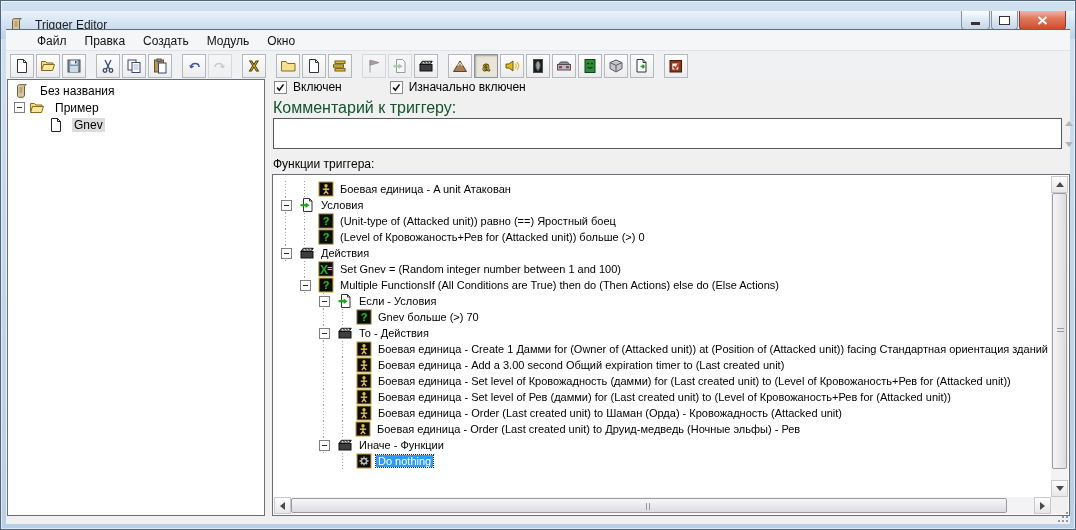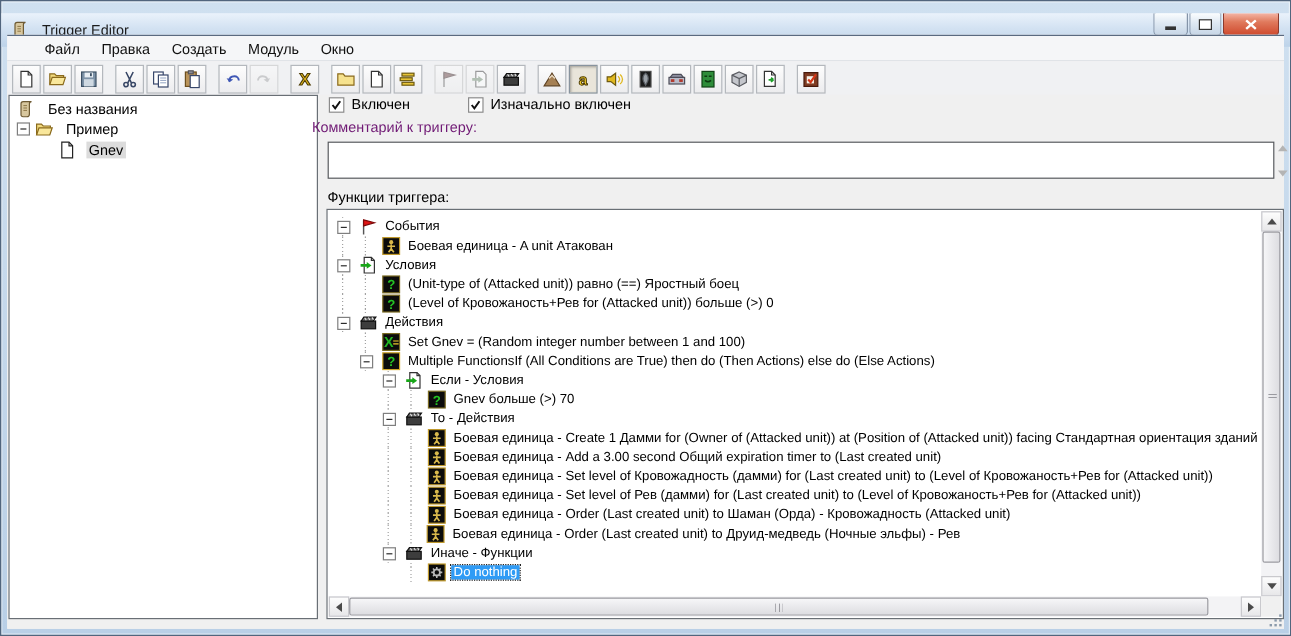--- a/index.html
+++ b/index.html
@@ -34,21 +34,21 @@
   .ltrow{height:17px;display:flex;align-items:center;gap:4px;font-size:12px;white-space:nowrap;}
   .ltrow .ticon{width:16px;height:16px;flex:0 0 16px;}
   .lt-label{padding:0 2px;}
   .lt-label.sel{background:#dcdcdc;}
   .expbox{width:9px;height:9px;border:1px solid #7f7f7f;background:#fff;position:relative;flex:0 0 9px;box-sizing:content-box;}
   .expbox::after{content:"";position:absolute;left:2px;top:4px;width:5px;height:1px;background:#2b2b2b;}
   
   .chk-row{position:absolute;left:268px;top:1px;display:flex;align-items:flex-end;font-size:12px;}
   .cb{width:13px;height:13px;background:#fff;border:1px solid #8b8b8b;display:inline-flex;align-items:center;justify-content:center;margin-right:6px;box-sizing:border-box;}
   .cb svg{width:11px;height:11px;}
-  .cmt-label{position:absolute;left:254px;top:20px;font-size:12px;color:#701a75;}
+  .cmt-label{position:absolute;left:267px;top:20px;font-size:16px;color:#14532d;}
   .comment-box{position:absolute;left:267px;top:39px;width:789px;height:31px;border:1px solid #55585c;background:#fff;
     font-family:"Liberation Sans",sans-serif;font-size:12px;resize:none;outline:none;padding:2px 4px;box-sizing:border-box;}
   .cmt-arrows{position:absolute;left:1059px;top:42px;width:8px;}
   .tri-up{width:0;height:0;border-left:4px solid transparent;border-right:4px solid transparent;border-bottom:5px solid #b4b4b4;margin-bottom:16px;}
   .tri-down{width:0;height:0;border-left:4px solid transparent;border-right:4px solid transparent;border-top:5px solid #b4b4b4;}
   .func-label{position:absolute;left:267px;top:78px;font-size:12px;color:#000;}
   
   .ftree{position:absolute;left:266px;top:95px;width:798px;bottom:8px;background:#fff;border:1px solid #696f75;box-sizing:border-box;}
   .ftree-content{position:absolute;left:1px;top:1px;right:18px;bottom:18px;overflow:hidden;padding-top:5px;}
   .trow{position:relative;height:16px;display:flex;align-items:center;white-space:nowrap;}
@@ -380,137 +380,124 @@
       <div class="cmt-label">Комментарий к триггеру:</div>
       <textarea class="comment-box" style=""></textarea>
       <div class="cmt-arrows">
         <div class="tri-up"></div>
         <div class="tri-down"></div>
       </div>
 
       <div class="func-label">Функции триггера:</div>
       <div class="ftree">
         <div class="ftree-content">
+            <div class="trow" style="padding-left: 26px;">
+              <span class="guide" style="left: 11px;"></span>
+              <span class="guide" style="left: 30px;"></span>
+              <span class="exp-slot"></span>
+              <span class="ticon">
+                <svg viewBox="0 0 16 16">
+                  <rect x="1" y="1" width="14" height="14" fill="#0c0c0c" stroke="#c09a2e"></rect>
+                  <circle cx="8" cy="4.8" r="1.7" fill="#d9b94c"></circle>
+                  <path d="M8 6.5v3.7M4.8 8.2h6.4M8 10.2l-2.2 3M8 10.2l2.2 3" stroke="#d9b94c" stroke-width="1.4" fill="none"></path>
+                </svg>
+              </span>
+              <span class="tlabel">Боевая единица - A unit Атакован</span>
+            </div>
             <div class="trow" style="padding-left: 7px;">
               <span class="guide" style="left: 11px;"></span>
               <span class="exp-slot">
                 <span class="expbox"></span>
               </span>
               <span class="ticon">
                 <svg viewBox="0 0 16 16">
-                  <path d="M4 14.5v-12" stroke="#555" stroke-width="1.2"></path>
-                  <path d="M4 2.2l9 2.4-9 2.6z" fill="#e01414" stroke="#7c0a0a"></path>
-                </svg>
-              </span>
-              <span class="tlabel">События</span>
+                  <path d="M4.5 1.5h6l2.5 2.5v10.5H4.5z" fill="#fff" stroke="#333"></path>
+                  <path d="M10.5 1.5V4H13" fill="none" stroke="#333"></path>
+                  <path d="M1.5 8.2h6.2" stroke="#17a617" stroke-width="2.2"></path>
+                  <path d="M6.6 5.4l4 2.8-4 2.8z" fill="#17a617"></path>
+                </svg>
+              </span>
+              <span class="tlabel">Условия</span>
             </div>
             <div class="trow" style="padding-left: 26px;">
               <span class="guide" style="left: 11px;"></span>
               <span class="guide" style="left: 30px;"></span>
               <span class="exp-slot"></span>
               <span class="ticon">
                 <svg viewBox="0 0 16 16">
-                  <rect x="1" y="1" width="14" height="14" fill="#0c0c0c" stroke="#c09a2e"></rect>
-                  <circle cx="8" cy="4.8" r="1.7" fill="#d9b94c"></circle>
-                  <path d="M8 6.5v3.7M4.8 8.2h6.4M8 10.2l-2.2 3M8 10.2l2.2 3" stroke="#d9b94c" stroke-width="1.4" fill="none"></path>
-                </svg>
-              </span>
-              <span class="tlabel">Боевая единица - A unit Атакован</span>
+                  <rect x="1" y="1" width="14" height="14" fill="#0c0c0c" stroke="#7a6a22"></rect>
+                  <text x="8" y="12.2" font-size="11" font-weight="bold" text-anchor="middle" fill="#25c425">?</text>
+                </svg>
+              </span>
+              <span class="tlabel">(Unit-type of (Attacked unit)) равно (==) Яростный боец</span>
+            </div>
+            <div class="trow" style="padding-left: 26px;">
+              <span class="guide" style="left: 11px;"></span>
+              <span class="guide" style="left: 30px;"></span>
+              <span class="exp-slot"></span>
+              <span class="ticon">
+                <svg viewBox="0 0 16 16">
+                  <rect x="1" y="1" width="14" height="14" fill="#0c0c0c" stroke="#7a6a22"></rect>
+                  <text x="8" y="12.2" font-size="11" font-weight="bold" text-anchor="middle" fill="#25c425">?</text>
+                </svg>
+              </span>
+              <span class="tlabel">(Level of Кровожаность+Рев for (Attacked unit)) больше (&gt;) 0</span>
             </div>
             <div class="trow" style="padding-left: 7px;">
               <span class="guide" style="left: 11px;"></span>
               <span class="exp-slot">
                 <span class="expbox"></span>
               </span>
               <span class="ticon">
                 <svg viewBox="0 0 16 16">
+                  <rect x="2" y="6.5" width="12" height="6.5" fill="#3d3d3d" stroke="#101010"></rect>
+                  <path d="M2 6.5l2.2-3.2h10L12 6.5z" fill="#6a6a6a" stroke="#101010"></path>
+                  <path d="M5 3.8l1.2 2M8 3.6l1.2 2M11 3.5l1.2 2" stroke="#e8e8e8" stroke-width="0.9"></path>
+                </svg>
+              </span>
+              <span class="tlabel">Действия</span>
+            </div>
+            <div class="trow" style="padding-left: 26px;">
+              <span class="guide" style="left: 30px;"></span>
+              <span class="exp-slot"></span>
+              <span class="ticon">
+                <svg viewBox="0 0 16 16">
+                  <rect x="1" y="1" width="14" height="14" fill="#0c0c0c" stroke="#7a6a22"></rect>
+                  <text x="6" y="12.5" font-size="12" font-weight="bold" text-anchor="middle" fill="#21b521">X</text>
+                  <text x="12" y="11" font-size="9" font-weight="bold" text-anchor="middle" fill="#e3c22e">=</text>
+                </svg>
+              </span>
+              <span class="tlabel">Set Gnev = (Random integer number between 1 and 100)</span>
+            </div>
+            <div class="trow" style="padding-left: 26px;">
+              <span class="guide" style="left: 30px;"></span>
+              <span class="exp-slot">
+                <span class="expbox"></span>
+              </span>
+              <span class="ticon">
+                <svg viewBox="0 0 16 16">
+                  <rect x="1" y="1" width="14" height="14" fill="#0c0c0c" stroke="#cfa52a"></rect>
+                  <text x="8" y="12.2" font-size="11" font-weight="bold" text-anchor="middle" fill="#25c425">?</text>
+                </svg>
+              </span>
+              <span class="tlabel">Multiple FunctionsIf (All Conditions are True) then do (Then Actions) else do (Else Actions)</span>
+            </div>
+            <div class="trow" style="padding-left: 45px;">
+              <span class="guide" style="left: 49px;"></span>
+              <span class="exp-slot">
+                <span class="expbox"></span>
+              </span>
+              <span class="ticon">
+                <svg viewBox="0 0 16 16">
                   <path d="M4.5 1.5h6l2.5 2.5v10.5H4.5z" fill="#fff" stroke="#333"></path>
                   <path d="M10.5 1.5V4H13" fill="none" stroke="#333"></path>
                   <path d="M1.5 8.2h6.2" stroke="#17a617" stroke-width="2.2"></path>
                   <path d="M6.6 5.4l4 2.8-4 2.8z" fill="#17a617"></path>
                 </svg>
               </span>
-              <span class="tlabel">Условия</span>
-            </div>
-            <div class="trow" style="padding-left: 26px;">
-              <span class="guide" style="left: 11px;"></span>
-              <span class="guide" style="left: 30px;"></span>
-              <span class="exp-slot"></span>
-              <span class="ticon">
-                <svg viewBox="0 0 16 16">
-                  <rect x="1" y="1" width="14" height="14" fill="#0c0c0c" stroke="#7a6a22"></rect>
-                  <text x="8" y="12.2" font-size="11" font-weight="bold" text-anchor="middle" fill="#25c425">?</text>
-                </svg>
-              </span>
-              <span class="tlabel">(Unit-type of (Attacked unit)) равно (==) Яростный боец</span>
-            </div>
-            <div class="trow" style="padding-left: 26px;">
-              <span class="guide" style="left: 11px;"></span>
-              <span class="guide" style="left: 30px;"></span>
-              <span class="exp-slot"></span>
-              <span class="ticon">
-                <svg viewBox="0 0 16 16">
-                  <rect x="1" y="1" width="14" height="14" fill="#0c0c0c" stroke="#7a6a22"></rect>
-                  <text x="8" y="12.2" font-size="11" font-weight="bold" text-anchor="middle" fill="#25c425">?</text>
-                </svg>
-              </span>
-              <span class="tlabel">(Level of Кровожаность+Рев for (Attacked unit)) больше (&gt;) 0</span>
-            </div>
-            <div class="trow" style="padding-left: 7px;">
-              <span class="guide" style="left: 11px;"></span>
-              <span class="exp-slot">
-                <span class="expbox"></span>
-              </span>
-              <span class="ticon">
-                <svg viewBox="0 0 16 16">
-                  <rect x="2" y="6.5" width="12" height="6.5" fill="#3d3d3d" stroke="#101010"></rect>
-                  <path d="M2 6.5l2.2-3.2h10L12 6.5z" fill="#6a6a6a" stroke="#101010"></path>
-                  <path d="M5 3.8l1.2 2M8 3.6l1.2 2M11 3.5l1.2 2" stroke="#e8e8e8" stroke-width="0.9"></path>
-                </svg>
-              </span>
-              <span class="tlabel">Действия</span>
-            </div>
-            <div class="trow" style="padding-left: 26px;">
-              <span class="guide" style="left: 30px;"></span>
-              <span class="exp-slot"></span>
-              <span class="ticon">
-                <svg viewBox="0 0 16 16">
-                  <rect x="1" y="1" width="14" height="14" fill="#0c0c0c" stroke="#7a6a22"></rect>
-                  <text x="6" y="12.5" font-size="12" font-weight="bold" text-anchor="middle" fill="#21b521">X</text>
-                  <text x="12" y="11" font-size="9" font-weight="bold" text-anchor="middle" fill="#e3c22e">=</text>
-                </svg>
-              </span>
-              <span class="tlabel">Set Gnev = (Random integer number between 1 and 100)</span>
-            </div>
-            <div class="trow" style="padding-left: 26px;">
-              <span class="guide" style="left: 30px;"></span>
-              <span class="exp-slot">
-                <span class="expbox"></span>
-              </span>
-              <span class="ticon">
-                <svg viewBox="0 0 16 16">
-                  <rect x="1" y="1" width="14" height="14" fill="#0c0c0c" stroke="#cfa52a"></rect>
-                  <text x="8" y="12.2" font-size="11" font-weight="bold" text-anchor="middle" fill="#25c425">?</text>
-                </svg>
-              </span>
-              <span class="tlabel">Multiple FunctionsIf (All Conditions are True) then do (Then Actions) else do (Else Actions)</span>
-            </div>
-            <div class="trow" style="padding-left: 45px;">
-              <span class="guide" style="left: 49px;"></span>
-              <span class="exp-slot">
-                <span class="expbox"></span>
-              </span>
-              <span class="ticon">
-                <svg viewBox="0 0 16 16">
-                  <path d="M4.5 1.5h6l2.5 2.5v10.5H4.5z" fill="#fff" stroke="#333"></path>
-                  <path d="M10.5 1.5V4H13" fill="none" stroke="#333"></path>
-                  <path d="M1.5 8.2h6.2" stroke="#17a617" stroke-width="2.2"></path>
-                  <path d="M6.6 5.4l4 2.8-4 2.8z" fill="#17a617"></path>
-                </svg>
-              </span>
               <span class="tlabel">Если - Условия</span>
             </div>
             <div class="trow" style="padding-left: 64px;">
               <span class="guide" style="left: 49px;"></span>
               <span class="guide" style="left: 68px;"></span>
               <span class="exp-slot"></span>
               <span class="ticon">
                 <svg viewBox="0 0 16 16">
                   <rect x="1" y="1" width="14" height="14" fill="#0c0c0c" stroke="#7a6a22"></rect>
                   <text x="8" y="12.2" font-size="11" font-weight="bold" text-anchor="middle" fill="#25c425">?</text>

